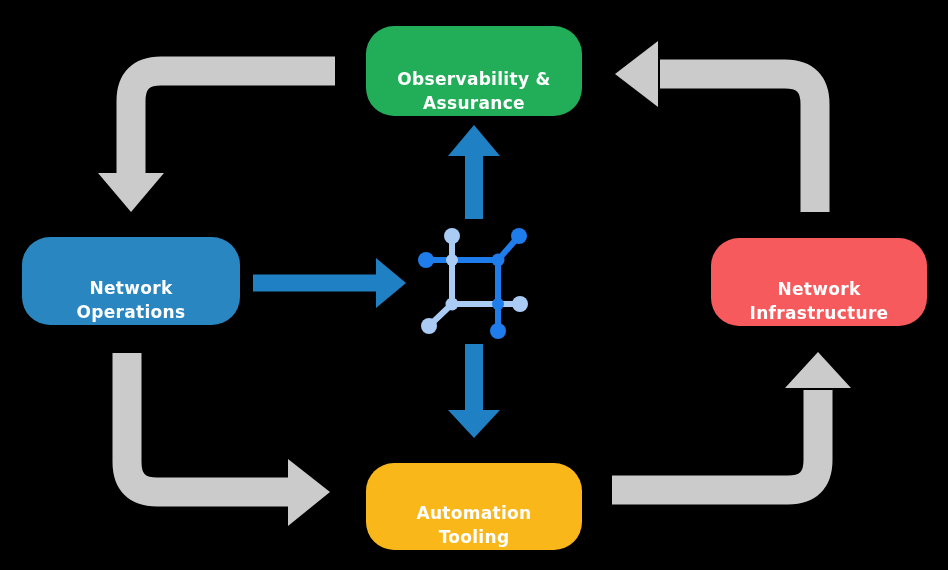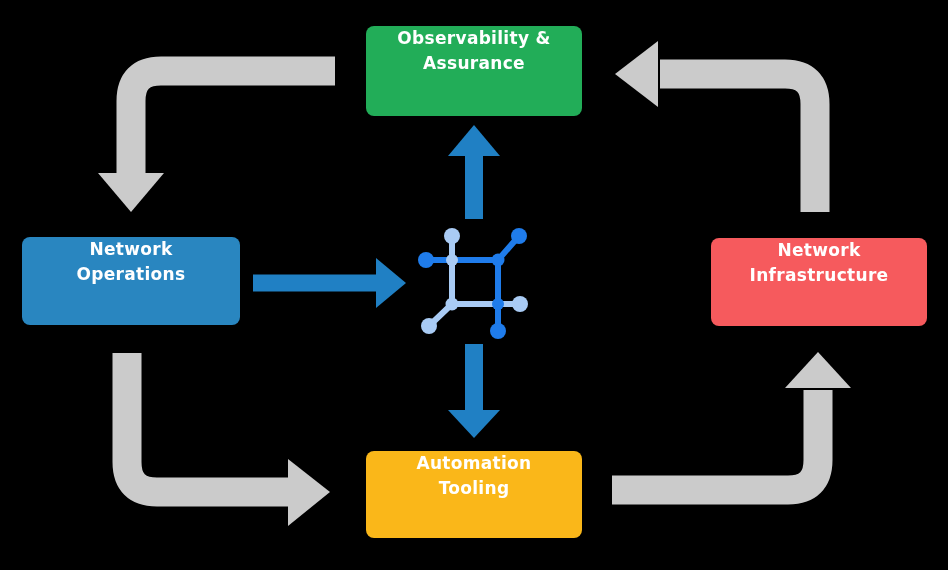--- a/index.html
+++ b/index.html
@@ -5,23 +5,23 @@
   html,body{margin:0;padding:0;background:#000;}
   .stage{
     position:relative;
     width:948px;height:570px;
     overflow:hidden;
     font-family:"DejaVu Sans","Liberation Sans",sans-serif;
   }
   .layer{position:absolute;left:0;top:0;}
   .node{
     position:absolute;
-    border-radius:8px;
+    border-radius:28px;
     color:#fff;
-    display:flex;align-items:flex-start;justify-content:center;
+    display:flex;align-items:flex-end;justify-content:center;
     text-align:center;
     font-size:17px;font-weight:600;
     line-height:1.45;
     letter-spacing:.3px;
     white-space:pre-line;
   }
   .node-observability{left:366px;top:26px;width:216px;height:90px;}
   .node-operations{left:22px;top:237px;width:218px;height:88px;}
   .node-infrastructure{left:711px;top:238px;width:216px;height:88px;}
   .node-tooling{left:366px;top:451px;width:216px;height:87px;}
@@ -100,18 +100,18 @@
   <div class="node node-operations" style="background-color: rgb(41, 134, 192);">
     <span>Network
 Operations</span>
   </div>
 
   <div class="node node-infrastructure" style="background-color: rgb(246, 90, 93);">
     <span>Network
 Infrastructure</span>
   </div>
 
-  <div class="node node-tooling" style="background-color: rgb(250, 183, 25);">
+  <div class="node node-tooling" style="background-color: rgb(250, 183, 25); margin-top: 12px;">
     <span>Automation
 Tooling</span>
   </div>
 
 </div>
 
 </body></html>

